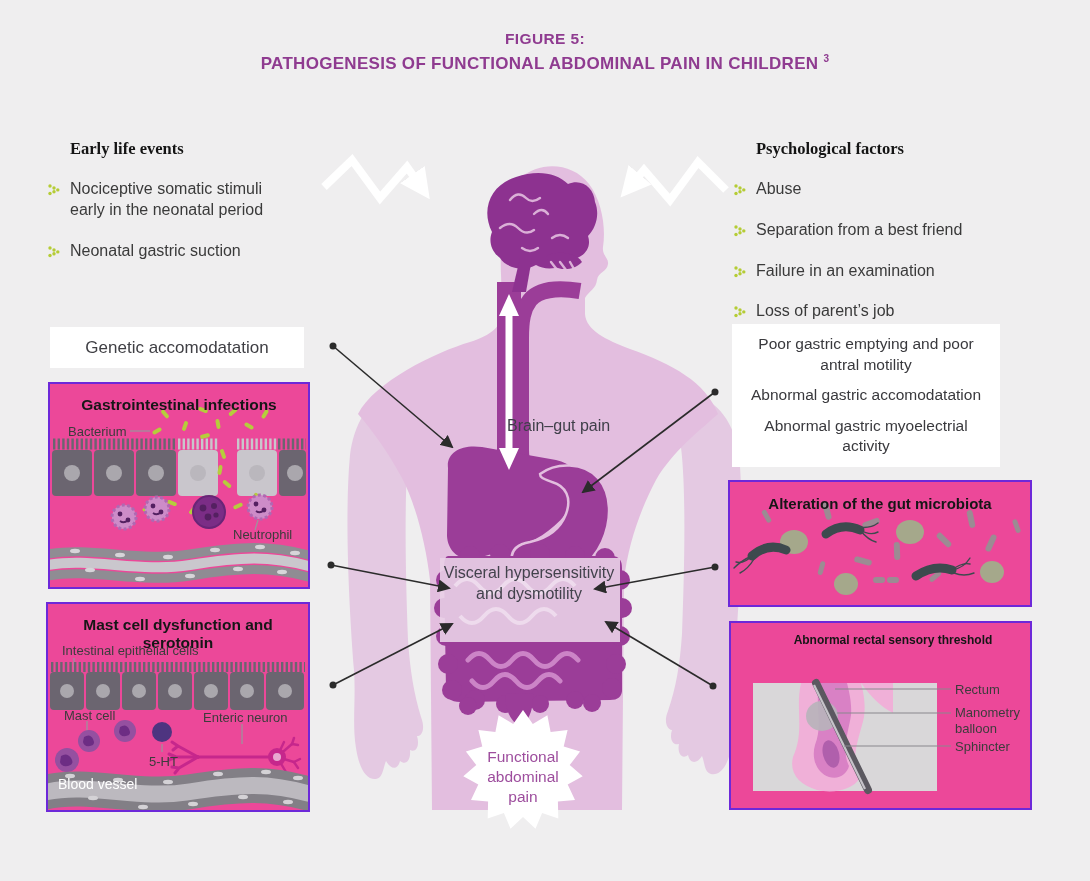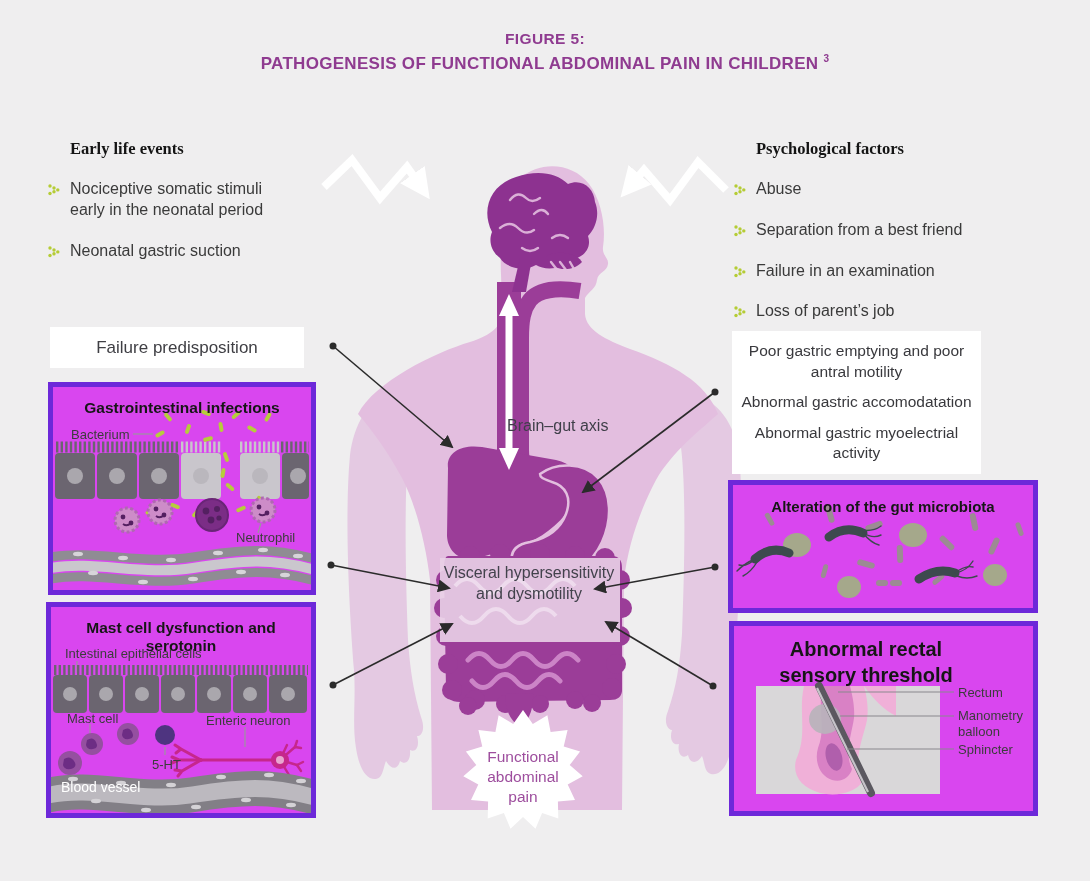--- a/index.html
+++ b/index.html
@@ -11,21 +11,21 @@
   .title .l1{font-size:15.5px;letter-spacing:.4px;}
   .title .l2{font-size:17px;letter-spacing:.3px;margin-top:5px;}
   .title sup{font-size:10px;}
   
   .blist{font-size:16px;color:#3a3a3a;}
   .blist .bhead{font-weight:bold;color:#141414;font-size:16.5px;margin:0 0 9px 22px;font-family:Liberation Serif, serif;}
   .brow{display:flex;gap:10px;margin-bottom:9px;line-height:1.3;margin-top:20px;}
   .brow .bico{flex:none;margin-top:4px;}
   
   .wbox{background:#ffffff;}
-  .pbox{background:#d946ef;border:5px solid #6d28d9;}
+  .pbox{background:#ec4899;border:2px solid #6d28d9;}
   .boxtitle{font-weight:bold;color:#161616;text-align:center;}
   .illus-label{font-size:13px;color:#3c3c3c;line-height:1.2;}
   .gastric{display:flex;flex-direction:column;justify-content:center;align-items:center;
            font-size:15.5px;color:#39393d;text-align:center;line-height:1.32;}
   .gastric p{margin:5px 0;}
   
   .bga{font-size:16px;color:#3f3f49;}
   .visceral{font-size:16px;color:#42424c;text-align:center;line-height:1.3;}
   .starburst-label{font-size:15.5px;color:#9d4d9d;text-align:center;line-height:1.3;}
   .whitetxt{color:#ffffff;font-size:13.5px;}
@@ -250,21 +250,21 @@
             <circle cx="6" cy="5" r="1.7"></circle>
             <circle cx="6" cy="8.8" r="1.7"></circle>
             <circle cx="9.8" cy="6.9" r="1.7"></circle>
           </g>
       </svg>
       <span>Hospitalization</span>
     </div>
   </div>
 
   <div class="abs wbox" style="left:50px;top:327px;width:254px;height:41px;line-height:41px;text-align:center;font-size:17px;color:#3f3f44">
-    <span>Failure predisposition</span>
+    <span>Genetic accomodatation</span>
   </div>
 
   <div class="abs pbox" style="left:48px;top:382px;width:258px;height:203px">
     <svg class="abs" style="left:0;top:0" width="258" height="203" viewBox="0 0 258 203">
 
       <line x1="80" y1="47" x2="100" y2="47" stroke="#9a979d" stroke-width="1.2"></line>
 
       <g stroke-dasharray="2.4 2.2" stroke-width="11">
         <line x1="3" y1="60" x2="127" y2="60" stroke="#6b6570"></line>
         <line x1="128" y1="60" x2="168" y2="60" stroke="#c9c6cc"></line>
@@ -432,21 +432,21 @@
       </g>
     </svg>
     <div class="abs boxtitle" style="left:0;top:12px;width:260px;font-size:15.5px">Mast cell dysfunction and serotonin</div>
     <span class="abs illus-label" style="left:14px;top:39px">Intestinal epithelial cells</span>
     <span class="abs illus-label" style="left:16px;top:104px">Mast cell</span>
     <span class="abs illus-label" style="left:101px;top:150px">5-HT</span>
     <span class="abs illus-label" style="left:155px;top:106px">Enteric neuron</span>
     <span class="abs illus-label whitetxt" style="left:10px;top:172px;font-size:14px">Blood vessel</span>
   </div>
 
-  <div class="abs wbox gastric" style="left:732px;top:331px;width:249px;height:143px">
+  <div class="abs wbox gastric" style="left:732px;top:324px;width:268px;height:143px">
     <p style="width:220px">Poor gastric emptying and poor antral motility</p>
     <p style="width:280px">Abnormal gastric accomodatation</p>
     <p style="width:250px">Abnormal gastric myoelectrial activity</p>
   </div>
 
   <div class="abs pbox" style="left:728px;top:480px;width:300px;height:123px">
     <svg class="abs" style="left:0;top:0" width="300" height="123" viewBox="0 0 300 123">
       <g fill="#a5a88b">
         <ellipse cx="64" cy="60" rx="14" ry="12"></ellipse>
           <ellipse cx="180" cy="50" rx="14" ry="12"></ellipse>
@@ -503,23 +503,23 @@
       <ellipse cx="100" cy="131" rx="8" ry="14" transform="rotate(-15 100 131)" fill="#b05fac"></ellipse>
       <ellipse cx="91" cy="93" rx="16" ry="15" fill="#b7b4ba" opacity="0.9"></ellipse>
       <line x1="85" y1="60" x2="137" y2="167" stroke="#5b5860" stroke-width="8" stroke-linecap="round"></line>
       <line x1="83" y1="62" x2="134" y2="166" stroke="#c6c3c9" stroke-width="2.2"></line>
       <g stroke="#8a888d" stroke-width="1.2">
         <line x1="104" y1="66" x2="220" y2="66"></line>
         <line x1="106" y1="90" x2="220" y2="90"></line>
         <line x1="113" y1="123" x2="220" y2="123"></line>
       </g>
     </svg>
-    <div class="abs boxtitle" style="left:32px;top:10px;width:200px;font-size:20px;line-height:1.3">Abnormal rectal sensory threshold</div>
+    <div class="abs boxtitle" style="left:62px;top:10px;width:200px;font-size:12px;line-height:1.3">Abnormal rectal sensory threshold</div>
     <span class="abs illus-label" style="left:224px;top:59px">Rectum</span>
     <span class="abs illus-label" style="left:224px;top:82px;width:66px">Manometry balloon</span>
     <span class="abs illus-label" style="left:224px;top:116px">Sphincter</span>
   </div>
 
-  <div class="abs bga" style="left:507px;top:417px">Brain–gut axis</div>
+  <div class="abs bga" style="left:507px;top:417px">Brain–gut pain</div>
   <div class="abs visceral" style="left:443px;top:563px;width:172px">Visceral hypersensitivity and dysmotility</div>
   <div class="abs starburst-label" style="left:471px;top:747px;width:104px">Functional abdominal pain</div>
 
 </div>
 
 </body></html>

